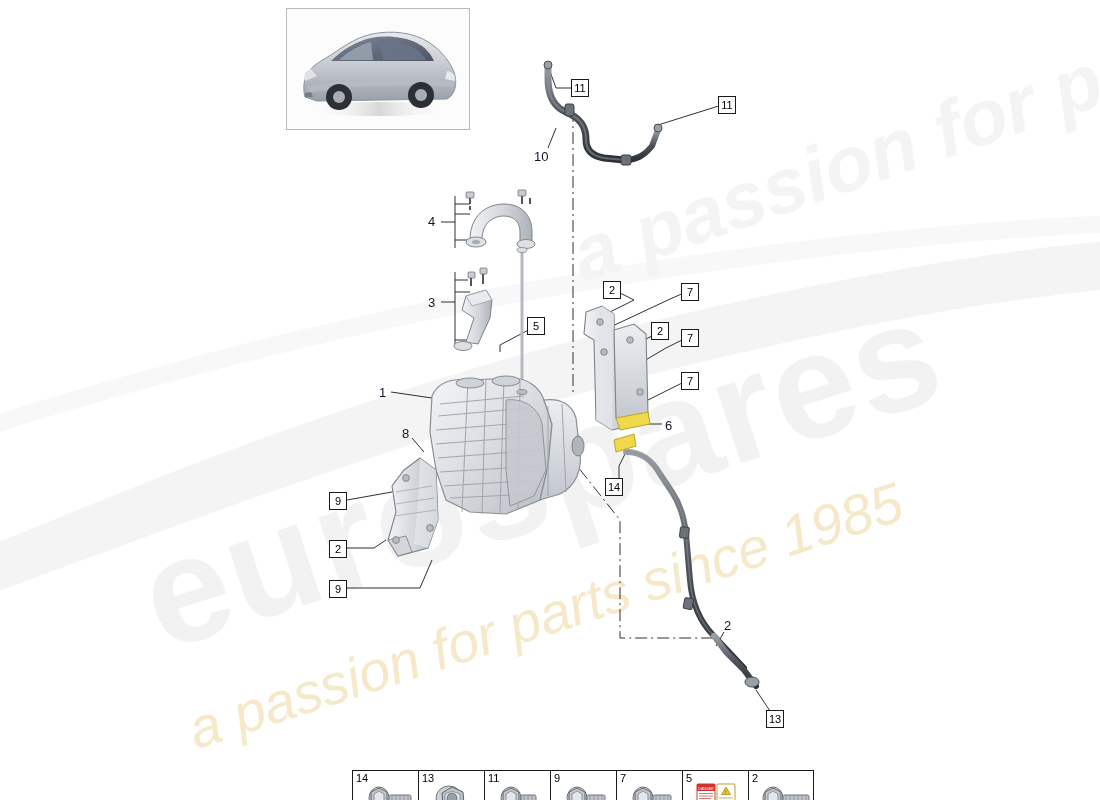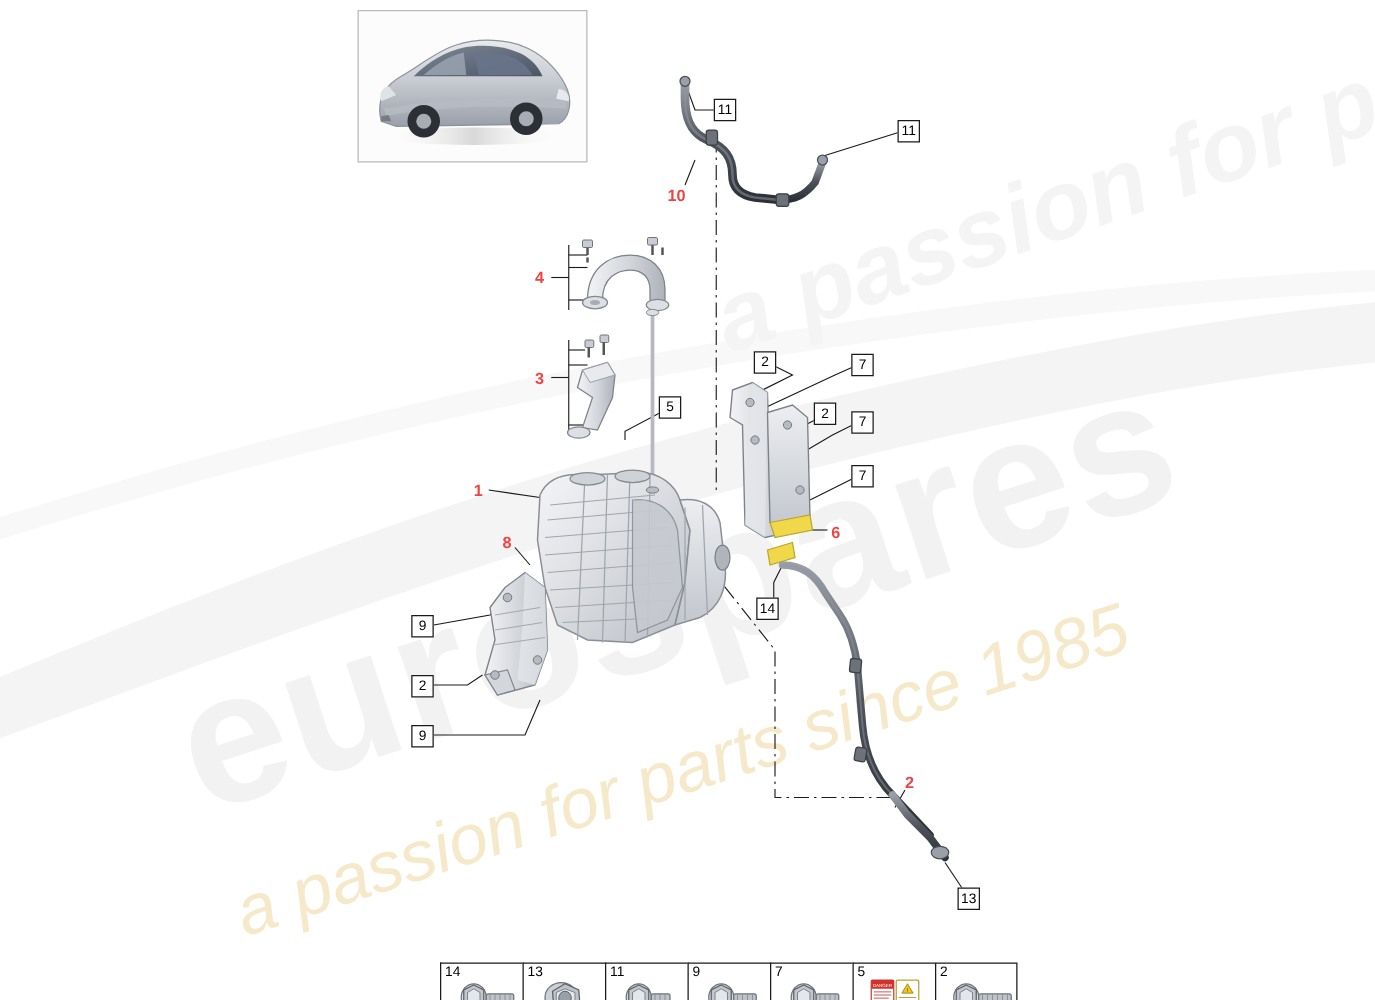--- a/index.html
+++ b/index.html
@@ -48,21 +48,21 @@
     background:#ffffff;
     font-size:11px;
     color:#000;
     text-align:center;
     line-height:16px;
     width:18px;height:18px;
     box-sizing:border-box;
   }
   .lbl{
     position:absolute;
-    font-size:13px;font-weight:bold;color:#ef4444;
+    font-size:13px;font-weight:normal;color:#0f172a;
   }
 
   
   .legend{
     position:absolute;left:352px;top:770px;
     height:42px;display:flex;
   }
   .leg-cell{
     width:66px;height:42px;
     border:1px solid #1a1a1a;

